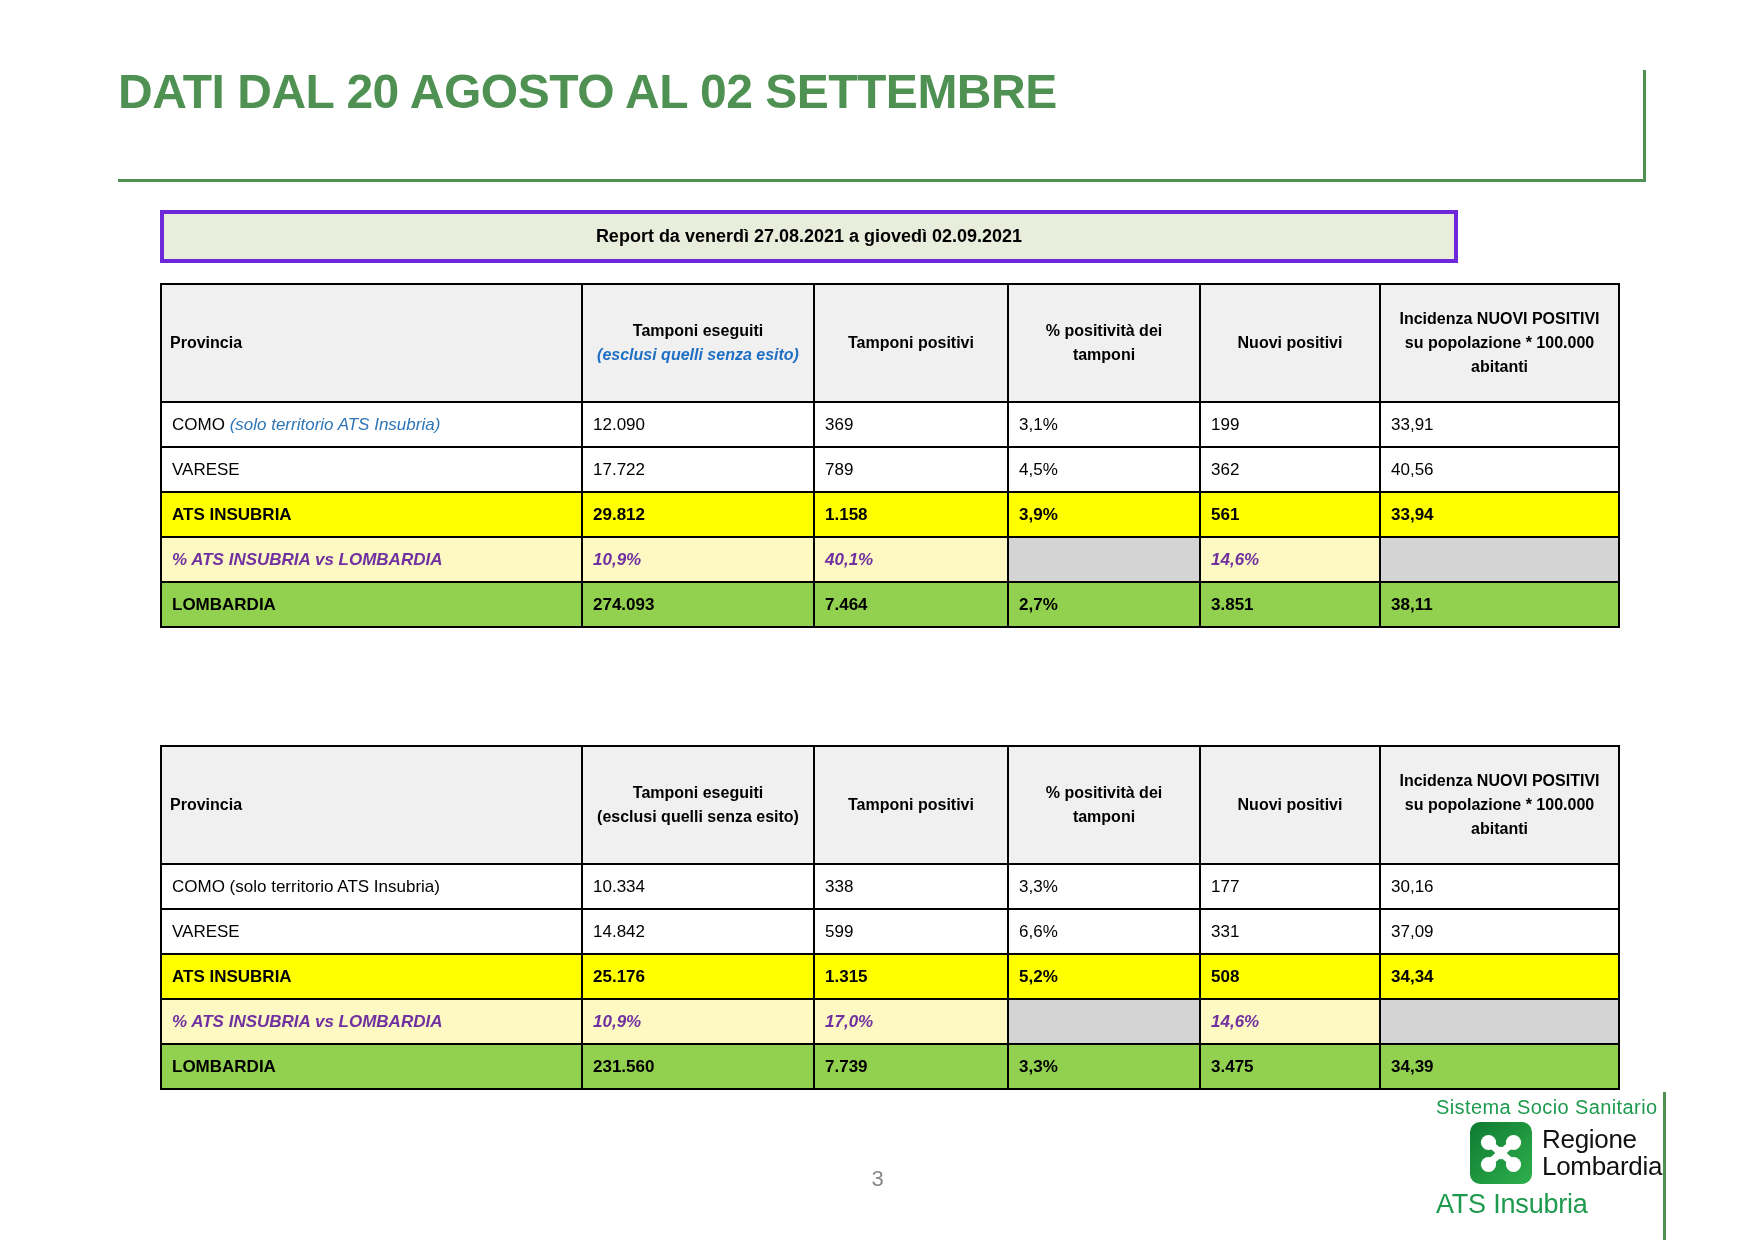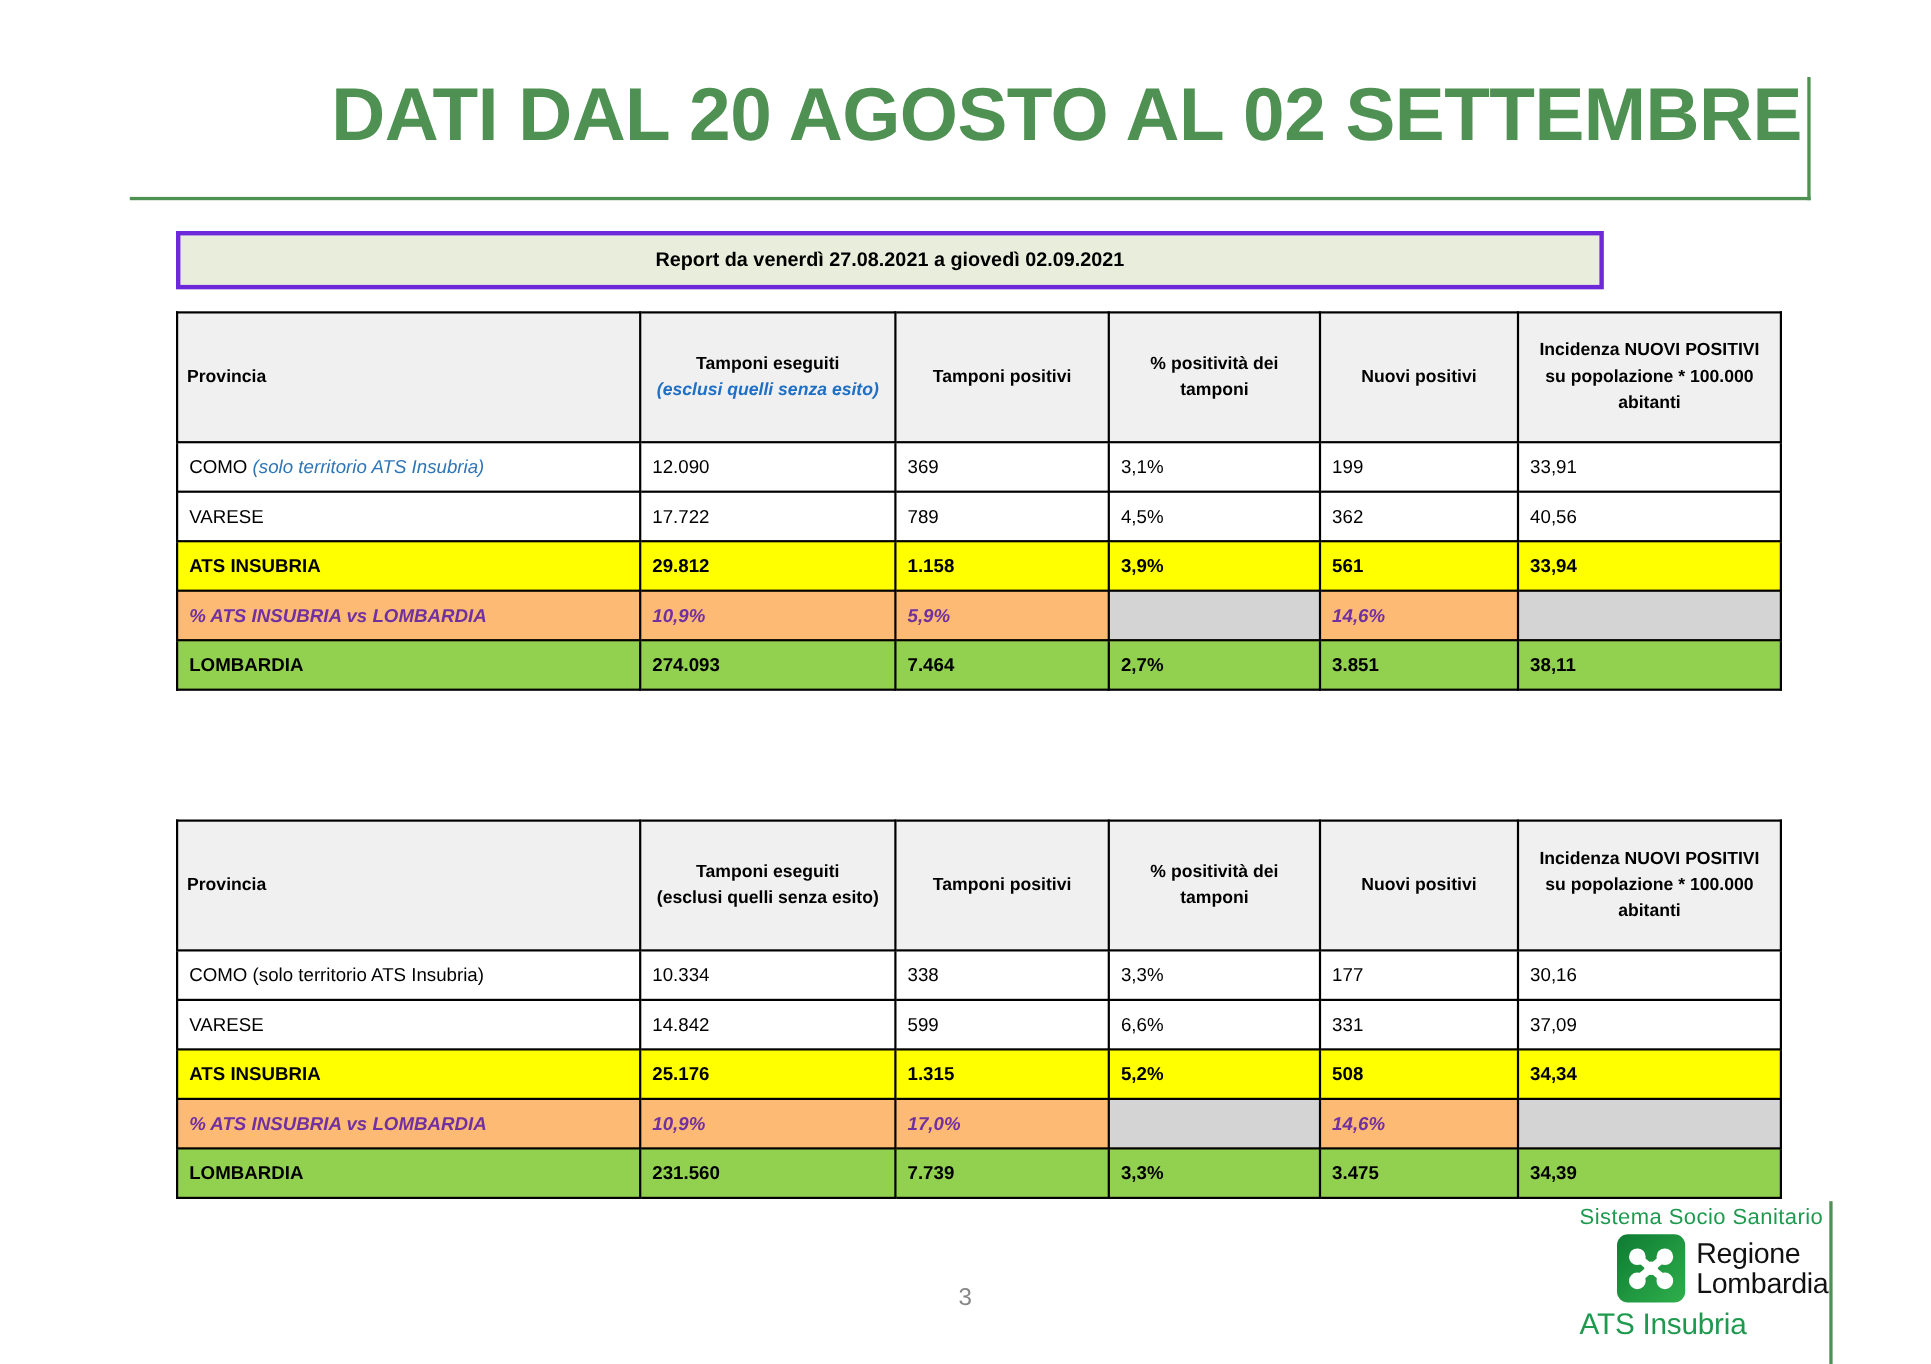--- a/index.html
+++ b/index.html
@@ -16,22 +16,22 @@
   
   .title-wrap {
     position: absolute;
     left: 118px; top: 62px;
     width: 1528px; height: 120px;
   }
   .title-text {
     position: absolute;
     left: 0; top: 0;
     width: 1520px;
-    text-align: right;
-    font-size: 68px;
+    text-align: left;
+    font-size: 48px;
     font-weight: bold;
     color: #4E9152;
     letter-spacing: -0.5px;
     line-height: 1.25;
     white-space: nowrap;
   }
   .title-hline {
     position: absolute;
     left: 0; bottom: 0;
     width: 1528px; height: 3px;
@@ -105,21 +105,21 @@
   .tbl td { height: 45px; }
   .tbl td.lbl { text-align: left; margin-top: 29px; }
   .tbl td.num { text-align: left; }
 
   .sub-blue { color: #1F6FC4; font-style: italic; font-weight: bold; }
   .sub-blue-reg { color: #2E75B6; font-style: italic; font-weight: normal; }
 
   
   tr.plain td { background: #FFFFFF; font-weight: normal; }
   tr.insubria td { background: #FFFF00; font-weight: bold; }
-  tr.pct td { background: #fdba74; font-weight: bold; font-style: italic; color: #7030A0; }
+  tr.pct td { background: #fef9c3; font-weight: bold; font-style: italic; color: #7030A0; }
   tr.pct td.gray { background: #D4D4D4; }
   tr.lomb td { background: #92D050; font-weight: bold; }
 
   
   .page-num {
     position: absolute;
     left: 0; top: 1166px;
     width: 1755px;
     text-align: center;
     font-size: 22px;
@@ -239,21 +239,21 @@
         <td class="lbl">ATS INSUBRIA</td>
         <td class="num">29.812</td>
         <td class="num">1.158</td>
         <td class="num">3,9%</td>
         <td class="num">561</td>
         <td class="num">33,94</td>
       </tr>
       <tr class="pct">
         <td class="lbl">% ATS INSUBRIA vs LOMBARDIA</td>
         <td class="num">10,9%</td>
-        <td class="num">5,9%</td>
+        <td class="num">40,1%</td>
         <td class="num gray"></td>
         <td class="num">14,6%</td>
         <td class="num gray"></td>
       </tr>
       <tr class="lomb">
         <td class="lbl">LOMBARDIA</td>
         <td class="num">274.093</td>
         <td class="num">7.464</td>
         <td class="num">2,7%</td>
         <td class="num">3.851</td>

